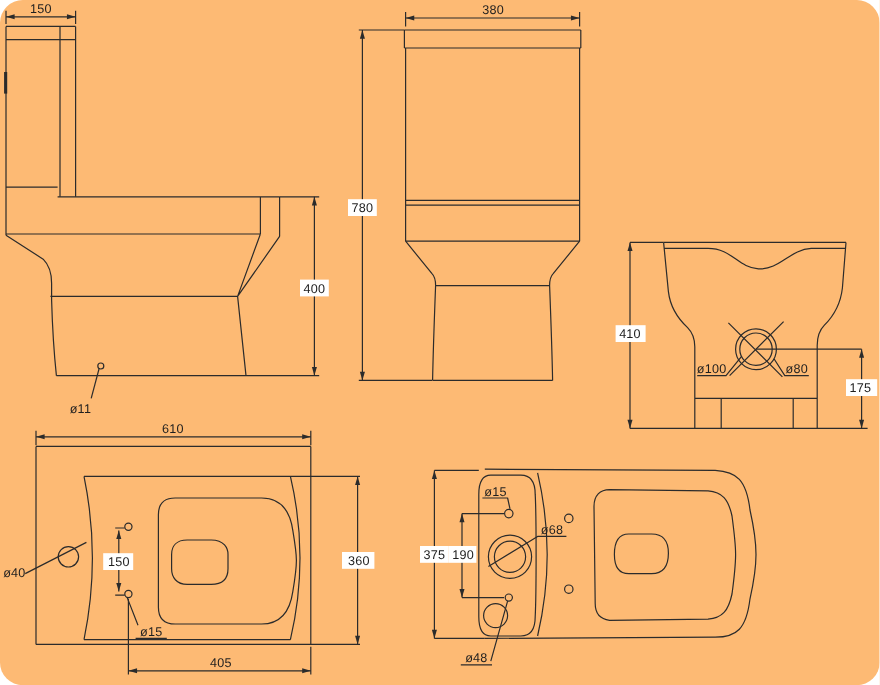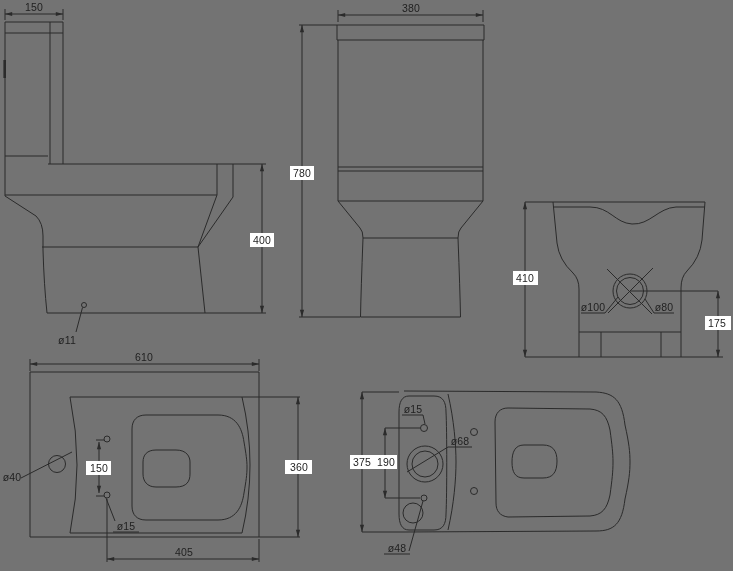--- a/index.html
+++ b/index.html
@@ -1,17 +1,17 @@
 <!DOCTYPE html>
 <html><head>
 <meta charset="utf-8">
 <style>
   html,body{margin:0;padding:0;background:#ffffff;}
   body{width:733px;height:571px;font-family:"Liberation Sans",sans-serif;}
-  .canvas-wrap{width:733px;height:571px;background:#737373;}
+  .canvas-wrap{width:733px;height:571px;background:#fdba74;border-radius:19px;}
   .ln{fill:none;stroke:#2b2b2b;stroke-width:1;stroke-linejoin:round;stroke-linecap:butt;}
   .thick{stroke-width:2.6;}
   .lbl{stroke:none;fill:#1f1f1f;font-family:"Liberation Sans",sans-serif;font-size:10.5px;letter-spacing:0.2px;}
   .mask{fill:#ffffff;stroke:none;}
 </style>
 </head>
 <body>
 
 <div class="canvas-wrap">
 <svg width="733" height="571" viewBox="0 0 733 571">

